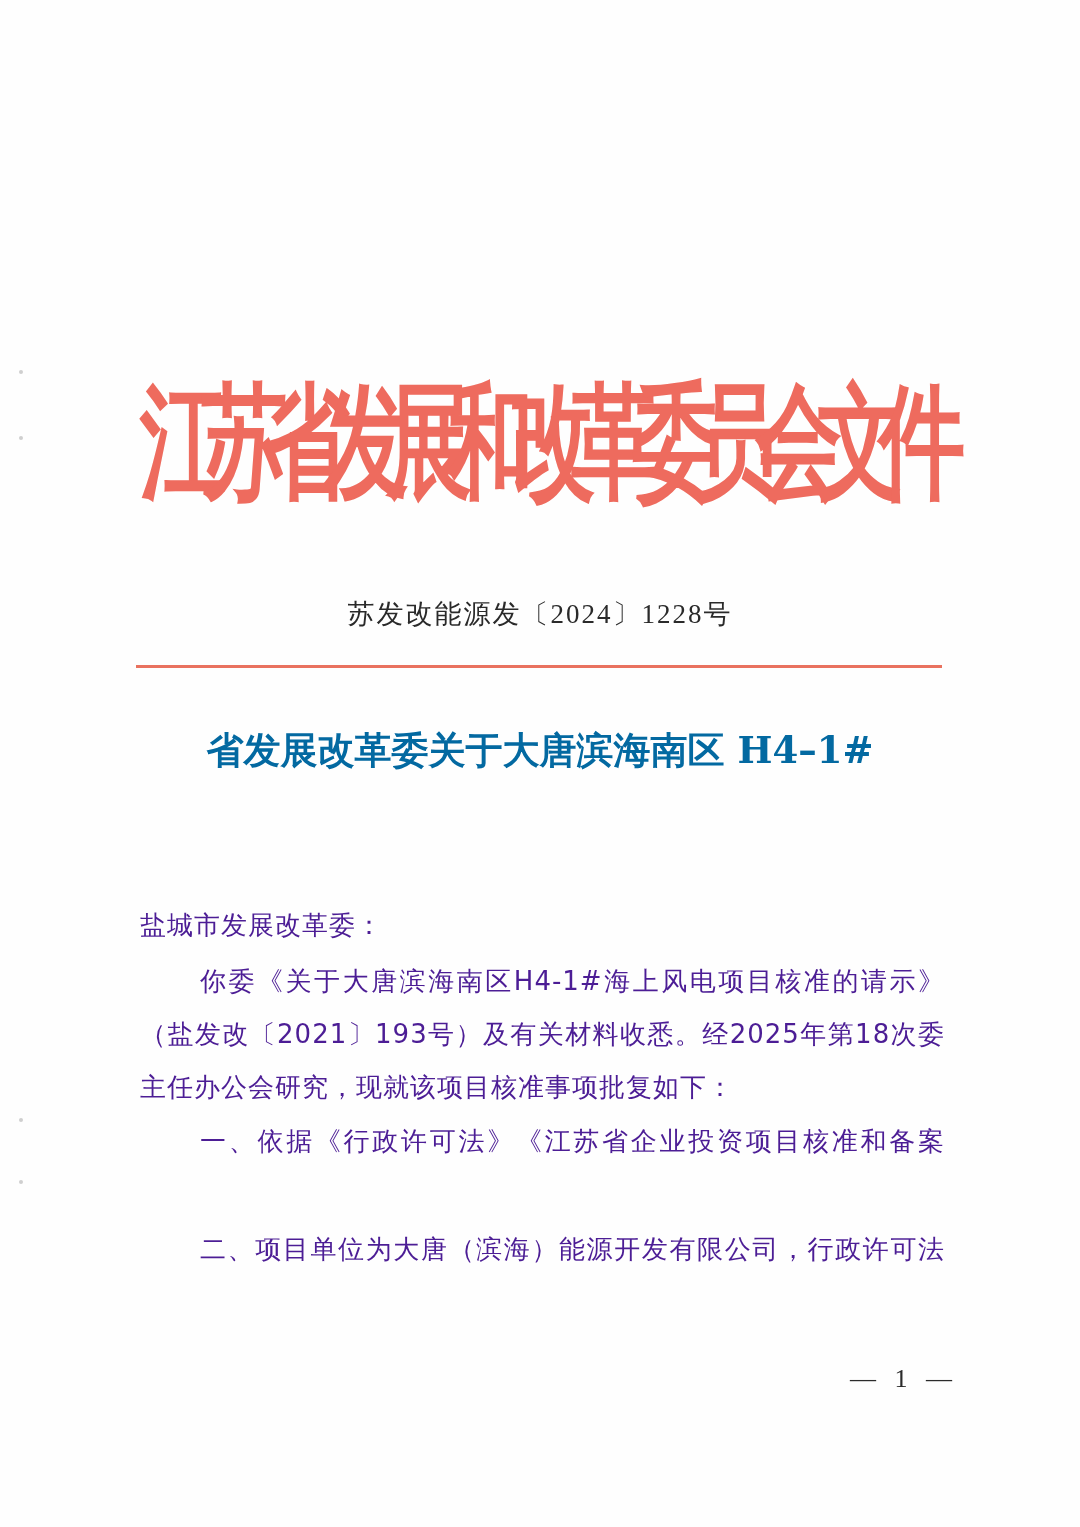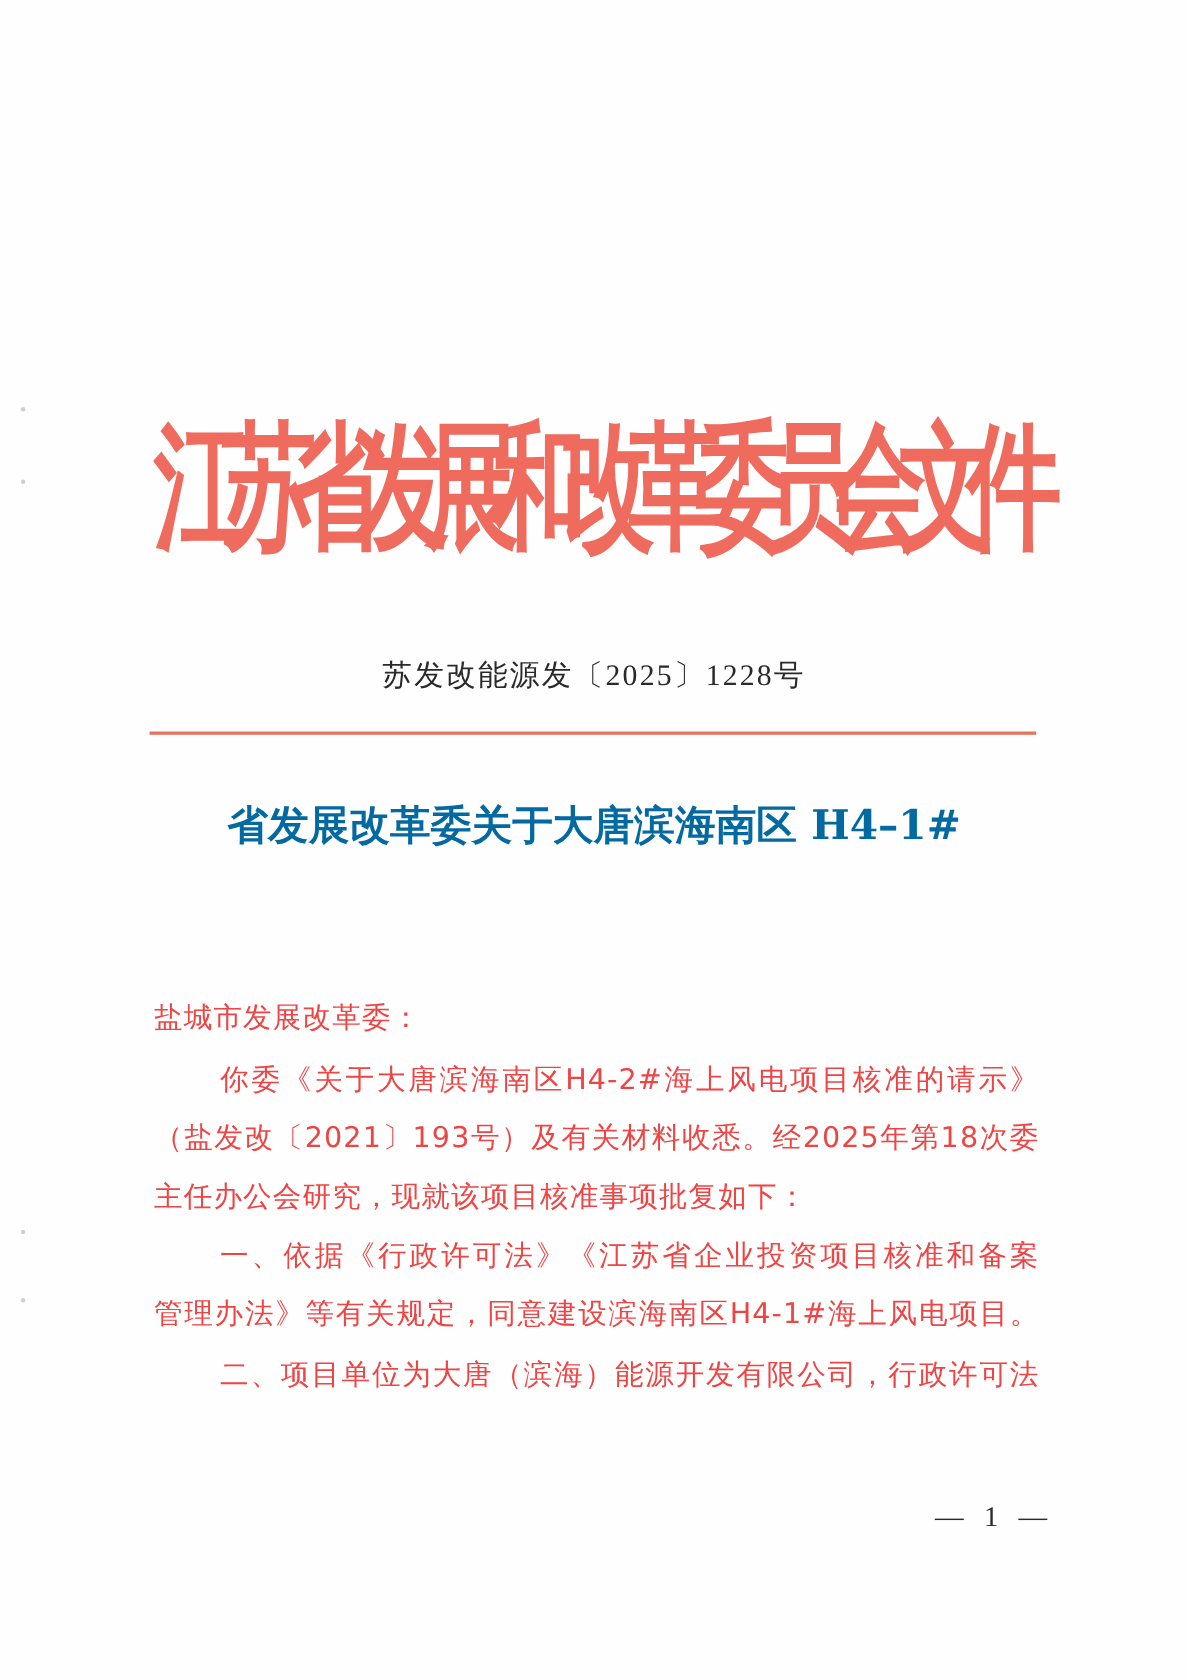--- a/index.html
+++ b/index.html
@@ -30,21 +30,21 @@
       position: absolute; left: 0; width: 1080px; text-align: center;
       font-family: "DejaVu Serif", "Liberation Serif", serif;
       font-weight: bold; font-size: 37px; color: #0369a1; letter-spacing: 0px;
     }
     .title.l1 { top: 726px; }
     .title.l2 { top: 790px; }
 
     .body-line {
       position: absolute; left: 140px; width: 805px;
       font-family: "DejaVu Sans", "Liberation Sans", sans-serif;
-      font-size: 26px; color: #ef4444; white-space: nowrap;
+      font-size: 26px; color: #4c1d95; white-space: nowrap;
       text-align: justify; text-align-last: justify; letter-spacing: 1px;
     }
     .body-line.salutation { text-align: left; text-align-last: left; }
     .body-line.last { text-align: left; text-align-last: left; }
     .indent { padding-left: 60px; width: 745px; }
 
     .page-number {
       position: absolute; left: 850px; top: 1364px;
       font-family: "Liberation Serif", "DejaVu Serif", serif;
       font-size: 26px; color: #2b2b2b; letter-spacing: 6px;
@@ -70,28 +70,27 @@
     <span>和</span>
     <span>改</span>
     <span>革</span>
     <span>委</span>
     <span>员</span>
     <span>会</span>
     <span>文</span>
     <span>件</span>
   </div>
 
-  <div class="doc-number">苏发改能源发〔2025〕1228号</div>
+  <div class="doc-number">苏发改能源发〔2024〕1228号</div>
   <div class="red-rule"></div>
 
   <div class="title l1">省发展改革委关于大唐滨海南区 H4–1#</div>
 
   <div class="body-line salutation" style="top:908px">盐城市发展改革委：</div>
 
-  <div class="body-line indent" style="top:964px">你委《关于大唐滨海南区H4-2#海上风电项目核准的请示》</div>
+  <div class="body-line indent" style="top:964px">你委《关于大唐滨海南区H4-1#海上风电项目核准的请示》</div>
   <div class="body-line" style="top:1017px">（盐发改〔2021〕193号）及有关材料收悉。经2025年第18次委</div>
   <div class="body-line indent" style="top:1124px">一、依据《行政许可法》《江苏省企业投资项目核准和备案</div>
   <div class="body-line last" style="top:1070px">主任办公会研究，现就该项目核准事项批复如下：</div>
-  <div class="body-line" style="top:1177px">管理办法》等有关规定，同意建设滨海南区H4-1#海上风电项目。</div>
   <div class="body-line indent" style="top:1232px">二、项目单位为大唐（滨海）能源开发有限公司，行政许可法</div>
 
   <div class="page-number">— 1 —</div>
 </div>
 
 </body></html>

